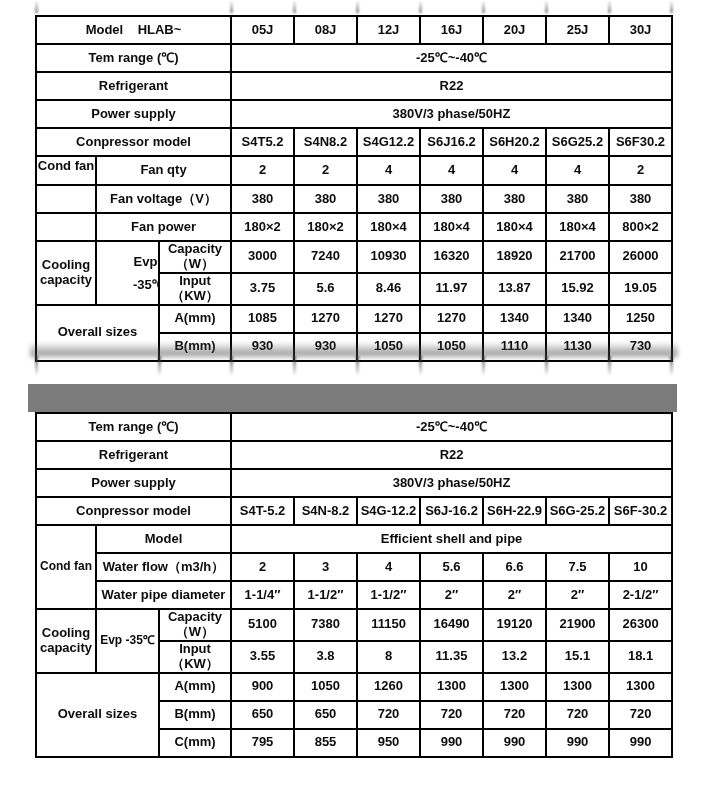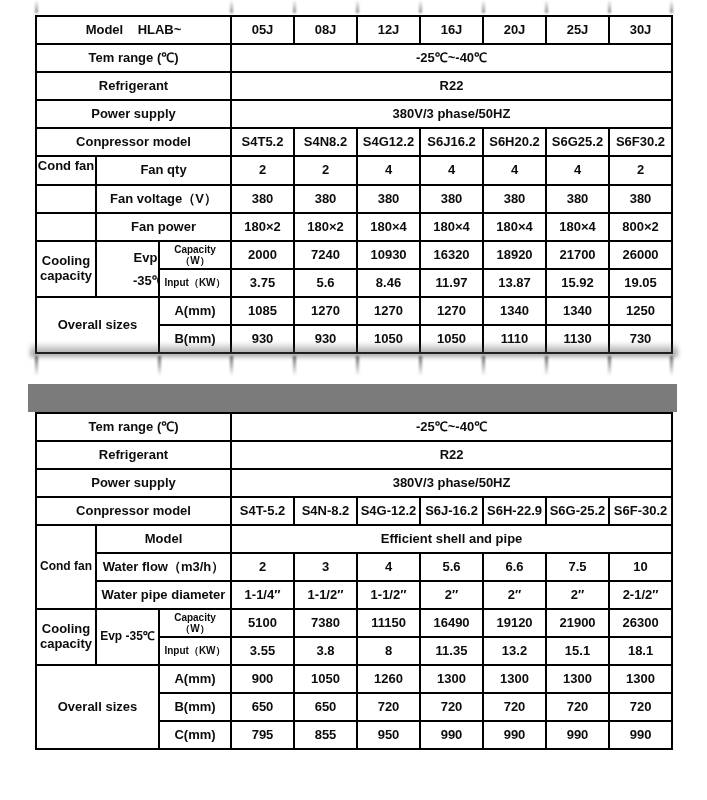--- a/index.html
+++ b/index.html
@@ -5,21 +5,21 @@
   html,body{margin:0;padding:0;background:#ffffff;}
   body{width:707px;height:800px;overflow:hidden;font-family:"Liberation Sans",sans-serif;}
   .sheet{position:relative;width:707px;height:800px;background:#fff;}
 
   table.spec{position:absolute;left:35px;border-collapse:collapse;table-layout:fixed;width:637px;background:#fff;}
   #t1{top:15px;}
   #t2{top:412px;}
   td{border:2px solid #000;text-align:center;vertical-align:middle;
      font-weight:bold;font-size:13px;color:#0c0c0c;padding:0;height:26px;line-height:1.15;
      overflow:hidden;}
-  td.small{font-size:10px;}
+  td.small{font-size:13px;}
   td.v{font-size:13px;}
   td.nowrap{white-space:nowrap;font-size:12px;}
   td.clipcell{vertical-align:top;}
   .clip{height:25px;overflow:hidden;line-height:14px;padding-top:2px;}
   td.evp span{display:block;line-height:23px;padding-left:36px;}
 
   
   .wm-band{position:absolute;left:28px;top:384px;width:649px;height:28px;background:#7b7b7b;}
   .wm-text{position:absolute;left:0;top:362px;width:707px;text-align:center;
            font-family:"DejaVu Sans",sans-serif;font-size:50px;font-weight:500;
@@ -127,21 +127,21 @@
           <td class="v">180×4</td>
           <td class="v">800×2</td>
         </tr>
       <tr>
         <td rowspan="2">Cooling capacity</td>
         <td rowspan="2" class="evp">
           <span>Evp</span>
           <span>-35℃</span>
         </td>
         <td class="small">Capacity（W）</td>
-      <td class="v">2000</td>
+      <td class="v">3000</td>
           <td class="v">7240</td>
           <td class="v">10930</td>
           <td class="v">16320</td>
           <td class="v">18920</td>
           <td class="v">21700</td>
           <td class="v">26000</td>
         </tr>
       <tr>
         <td class="small">Input（KW）</td>
       <td class="v">3.75</td>

